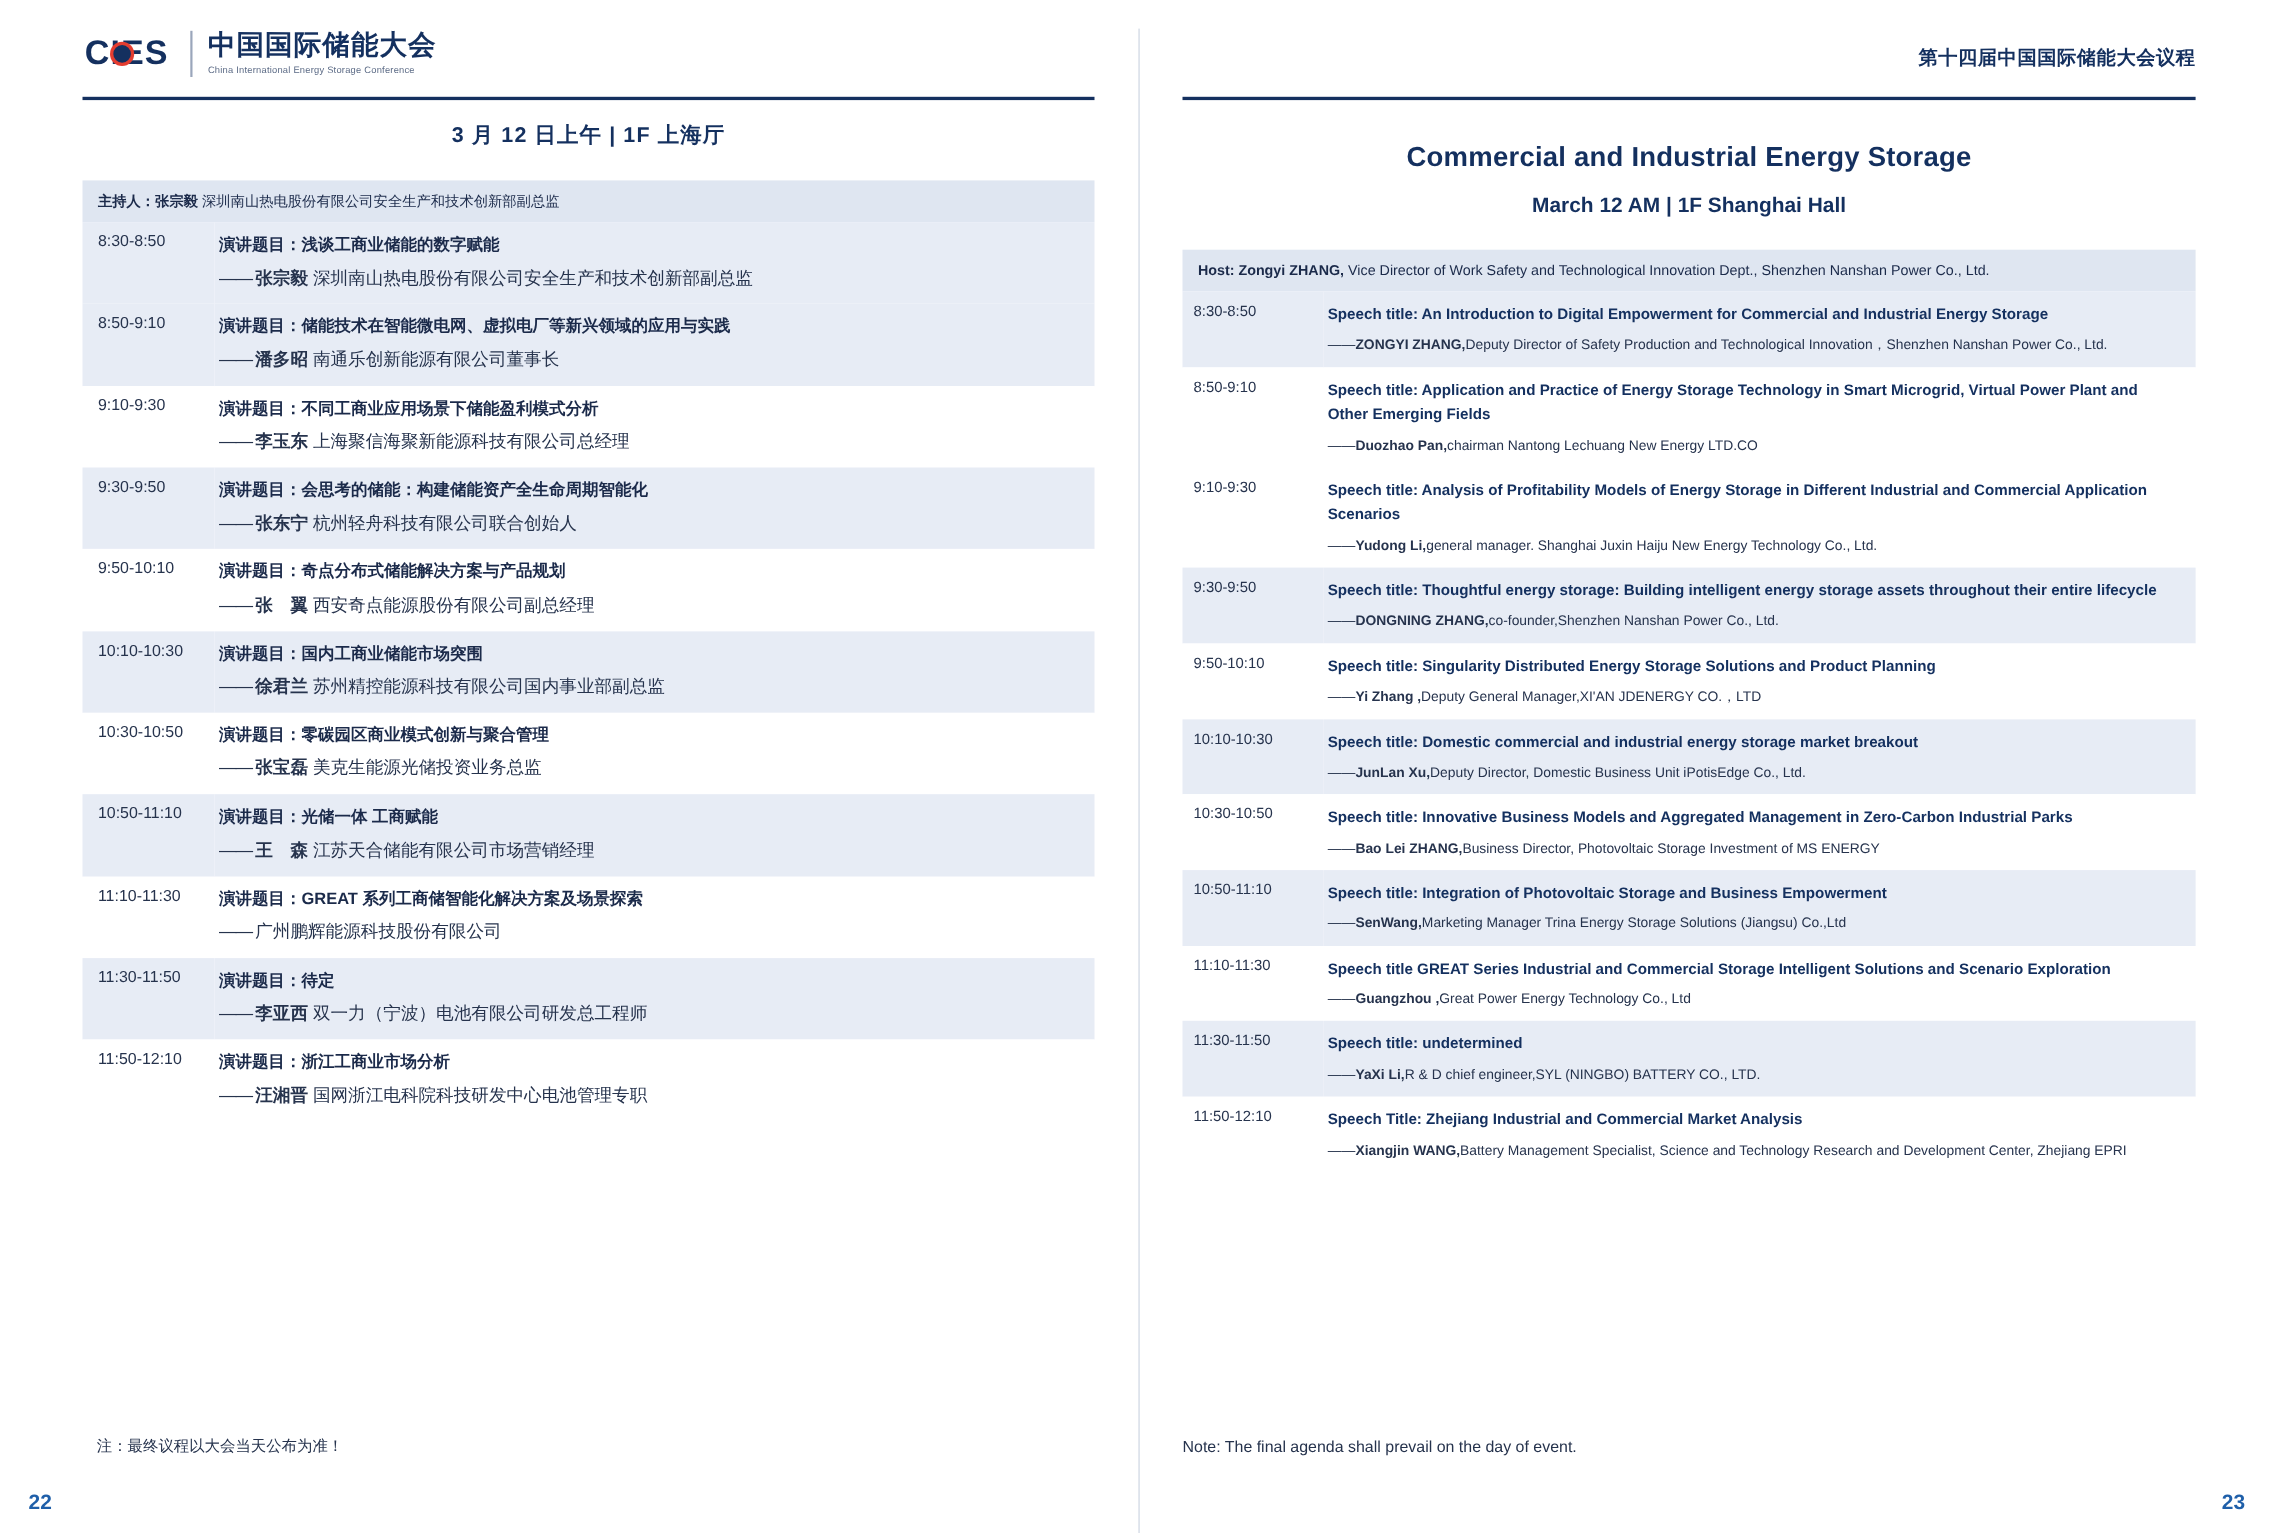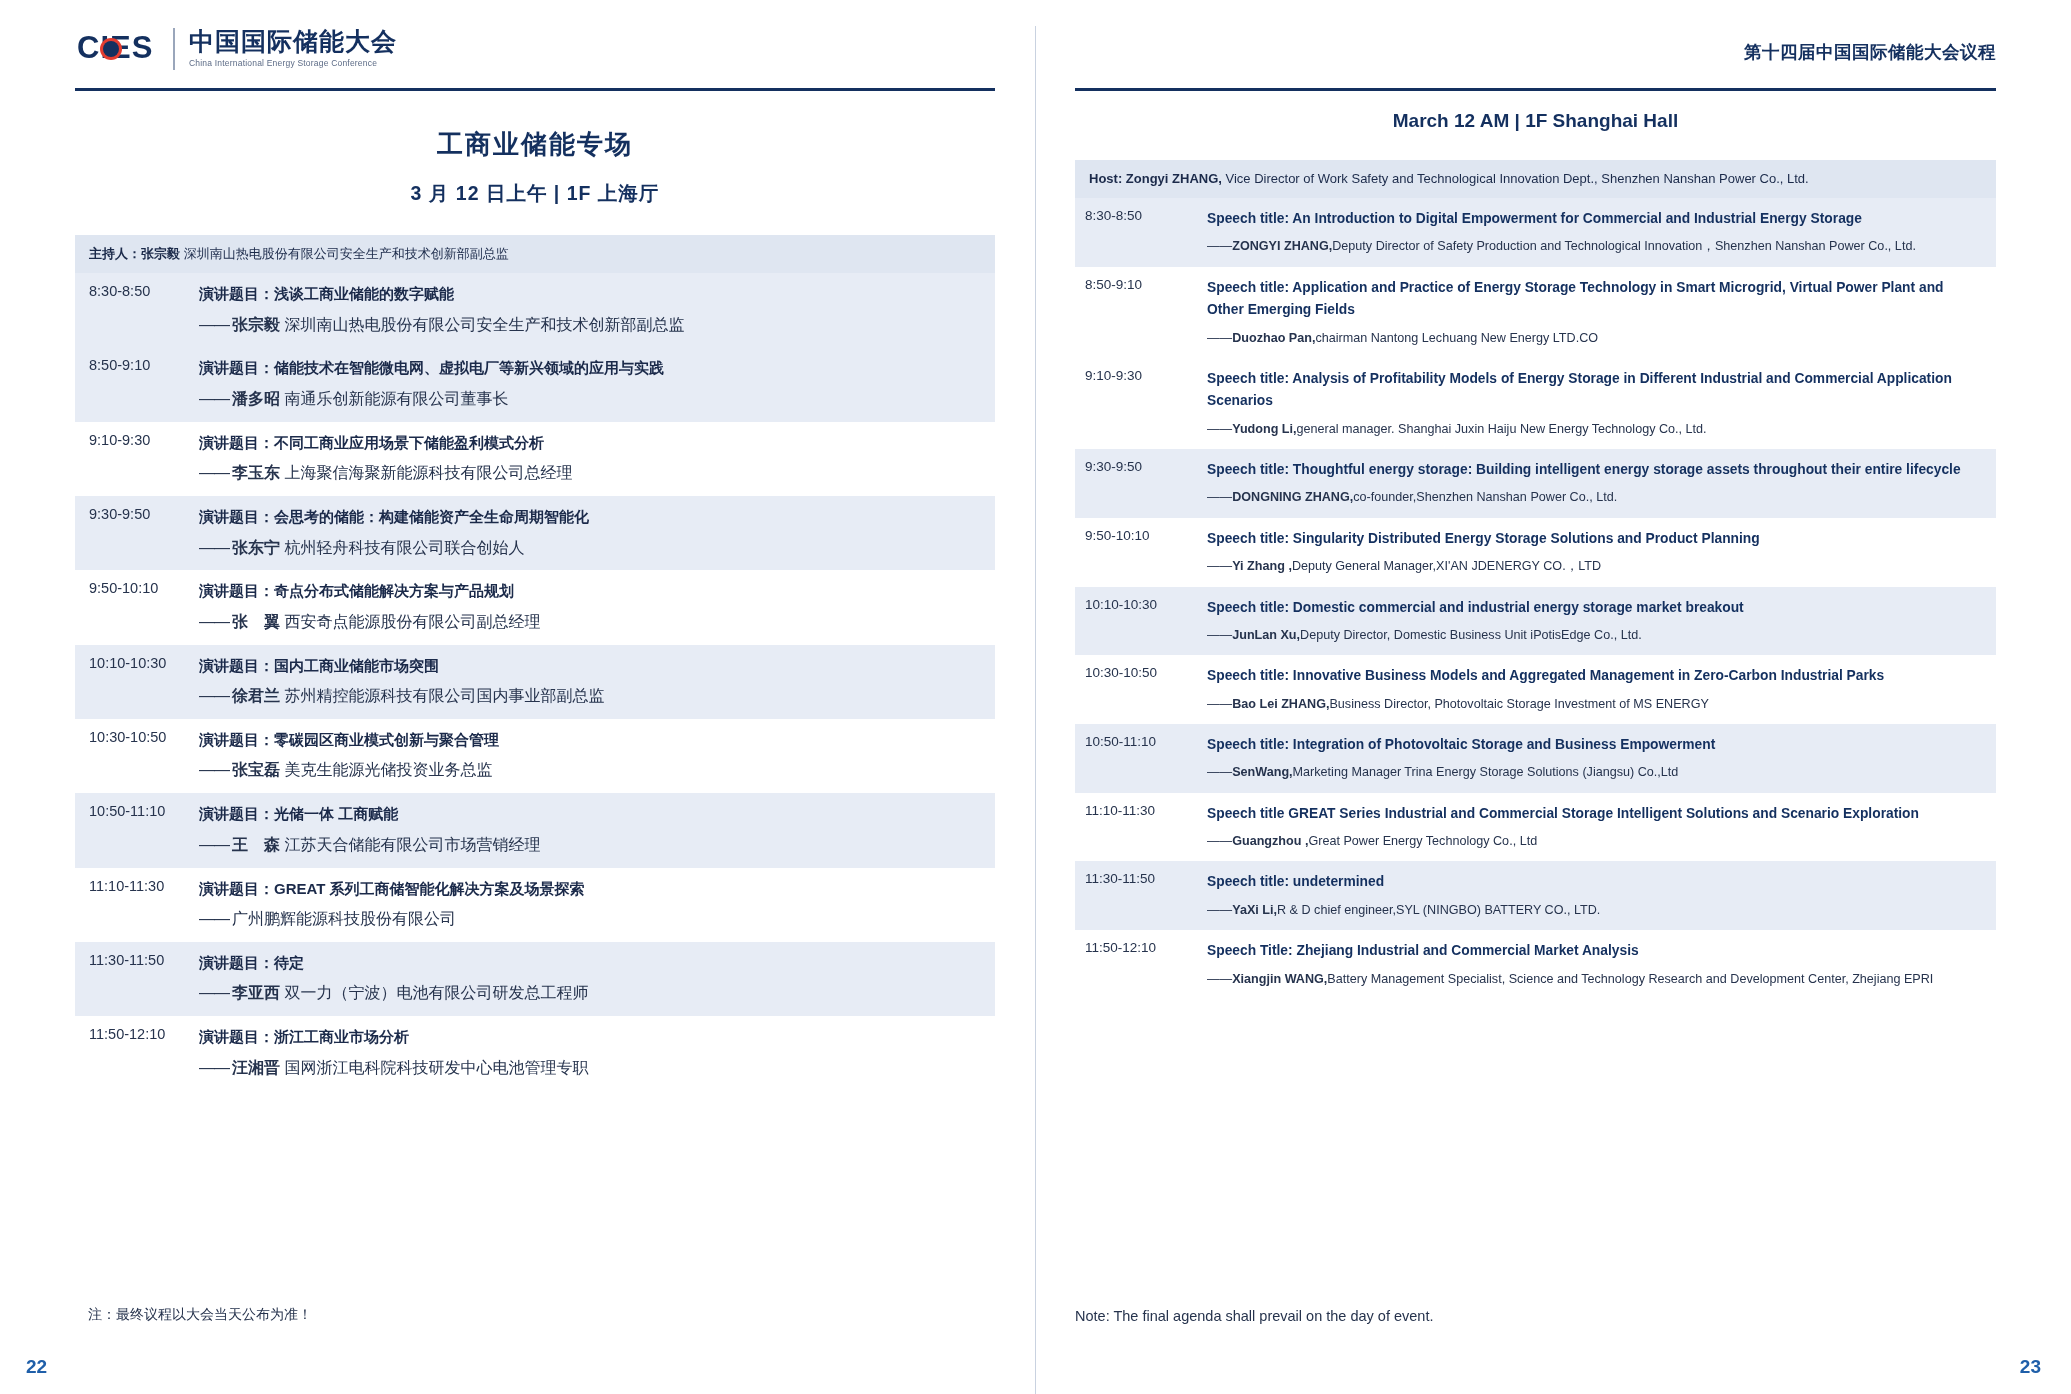--- a/index.html
+++ b/index.html
@@ -275,21 +275,20 @@
         <div class="dot-o"></div>
       </div>
       <div class="logo-sep"></div>
       <div>
         <div class="logo-text-cn">中国国际储能大会</div>
         <div class="logo-text-en">China International Energy Storage Conference</div>
       </div>
     </div>
     <div class="rule"></div>
 
-    <div class="title-cn">工商业储能专场</div>
     <div class="subtitle-cn">3 月 12 日上午 | 1F 上海厅</div>
 
     <table class="agenda">
       <colgroup>
           <col class="col-time">
           <col>
         </colgroup>
       <tbody>
         <tr class="host-row">
           <td colspan="2">
@@ -393,20 +392,21 @@
   </div>
 
   <div class="page page-right">
     <div class="gutter-line"></div>
 
     <div class="right-header">
       <div class="right-header-title">第十四届中国国际储能大会议程</div>
     </div>
     <div class="rule"></div>
 
+    <div class="title-en">Commercial and Industrial Energy Storage</div>
     <div class="subtitle-en">March 12 AM | 1F  Shanghai Hall</div>
 
     <table class="agenda">
       <colgroup>
           <col class="col-time-en">
           <col>
         </colgroup>
       <tbody>
         <tr class="host-row">
           <td colspan="2">

